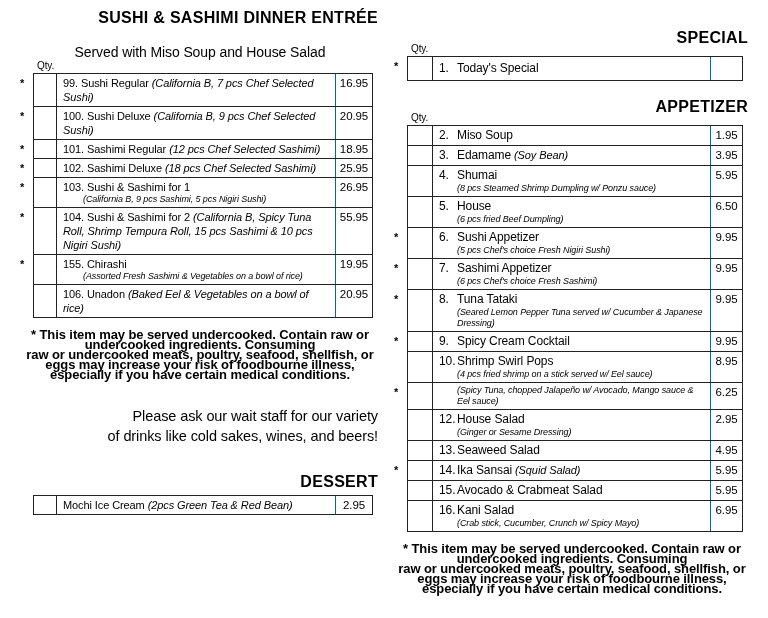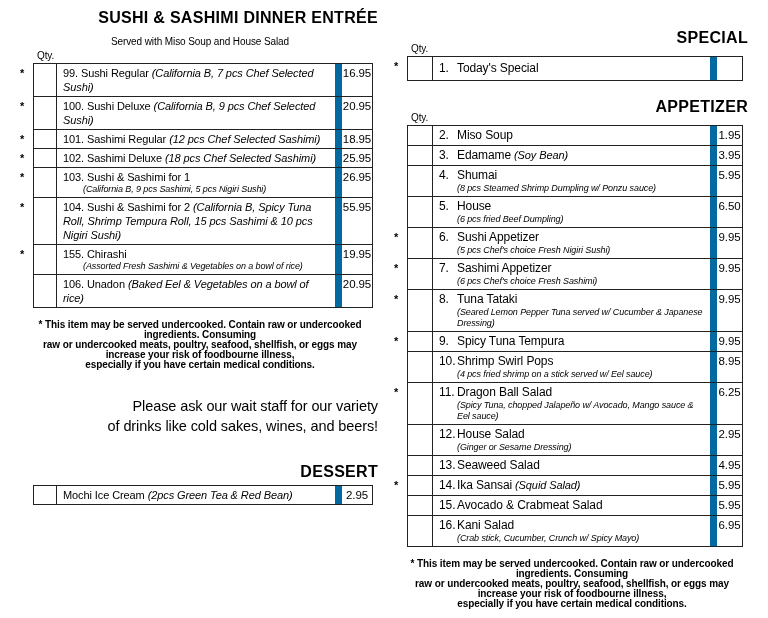--- a/index.html
+++ b/index.html
@@ -7,50 +7,50 @@
   body {
     width:768px; height:618px; background:#ffffff; color:#000;
     font-family:"Liberation Sans", sans-serif; overflow:hidden; position:relative;
     letter-spacing:-0.1px;
   }
   .col { position:absolute; top:8px; }
   #col-left  { left:22px;  width:356px; }
   #col-right { left:396px; width:352px; }
 
   .sec-title { font-size:16px; font-weight:700; text-align:right; letter-spacing:.3px; line-height:19px; }
-  .sec-sub   { font-size:10px; text-align:center; margin-top:9px; line-height:12px; }
+  .sec-sub   { font-size:14px; text-align:center; margin-top:19px; line-height:12px; }
   .qty-lab   { font-size:10px; line-height:10px; margin:3px 0 2px 15px; }
   .qty-lab.overlap { margin-top:-3px; }
 
   .menu-table { margin-left:11px; border:1.5px solid #222; background:#fff; }
   #col-left  .menu-table { width:340px; }
   #col-right .menu-table { width:336px; }
 
   .mr { position:relative; display:flex; align-items:stretch; border-top:1px solid #222; }
   .mr:first-child { border-top:none; }
   .st { position:absolute; left:-14px; top:3px; font-size:11px; font-weight:700; }
 
   .qc { flex:0 0 auto; width:23px; border-right:1px solid #222; }
   #col-right .qc { width:25px; }
   .ic { flex:1 1 auto; padding:2px 4px 2px 6px; min-width:0; }
-  .pc { flex:0 0 auto; width:37px; border-left:7px solid #0369a1; text-align:center;
+  .pc { flex:0 0 auto; width:37px; border-left:1px solid #0369a1; text-align:center;
         font-size:11.5px; padding-top:3px; }
   #col-right .pc { width:32px; }
 
   .tl  { font-size:11px; line-height:14px; }
   #col-right .tl { font-size:12px; line-height:15px; }
   .num { display:inline-block; width:18px; }
   .di  { font-size:11px; font-style:italic; margin-left:3px; }
   .db  { font-size:9px; font-style:italic; line-height:11px; padding-left:20px; }
   #col-right .db { padding-left:18px; }
 
   .tall .ic { padding-top:4px; padding-bottom:4px; }
   .tall .pc { padding-top:5px; }
 
-  .disc  { font-size:10px; font-weight:700; text-align:center; line-height:10px; margin-top:12px; }
+  .disc  { font-size:13px; font-weight:700; text-align:center; line-height:10px; margin-top:12px; }
   .promo { font-size:14.5px; text-align:right; line-height:20px; margin-top:26px; }
 
   #special-title   { margin-top:20px; }
   #appetizer-title { margin-top:16px; }
   #dessert-title   { margin-top:26px; margin-bottom:4px; }
 </style>
 </head>
 <body>
 
 <div class="col" id="col-left">
@@ -226,38 +226,37 @@
       <div class="ic">
         <div class="tl"><span class="num">8.</span><span>Tuna Tataki</span></div>
         <div class="db">(Seared Lemon Pepper Tuna served w/ Cucumber &amp; Japanese Dressing)</div>
       </div>
       <div class="pc">9.95</div>
     </div>
     <div class="mr">
       <span class="st">*</span>
       <div class="qc"></div>
       <div class="ic">
-        <div class="tl"><span class="num">9.</span><span>Spicy Tuna Tempura</span></div>
+        <div class="tl"><span class="num">9.</span><span>Spicy Cream Cocktail</span></div>
       </div>
       <div class="pc">9.95</div>
     </div>
     <div class="mr">
       <span class="st"></span>
       <div class="qc"></div>
       <div class="ic">
         <div class="tl"><span class="num">10.</span><span>Shrimp Swirl Pops</span></div>
         <div class="db">(4 pcs fried shrimp on a stick served w/ Eel sauce)</div>
       </div>
       <div class="pc">8.95</div>
     </div>
     <div class="mr">
       <span class="st">*</span>
       <div class="qc"></div>
       <div class="ic">
-        <div class="tl"><span class="num">11.</span><span>Dragon Ball Salad</span></div>
         <div class="db">(Spicy Tuna, chopped Jalapeño w/ Avocado, Mango sauce &amp; Eel sauce)</div>
       </div>
       <div class="pc">6.25</div>
     </div>
     <div class="mr">
       <span class="st"></span>
       <div class="qc"></div>
       <div class="ic">
         <div class="tl"><span class="num">12.</span><span>House Salad</span></div>
         <div class="db">(Ginger or Sesame Dressing)</div>

